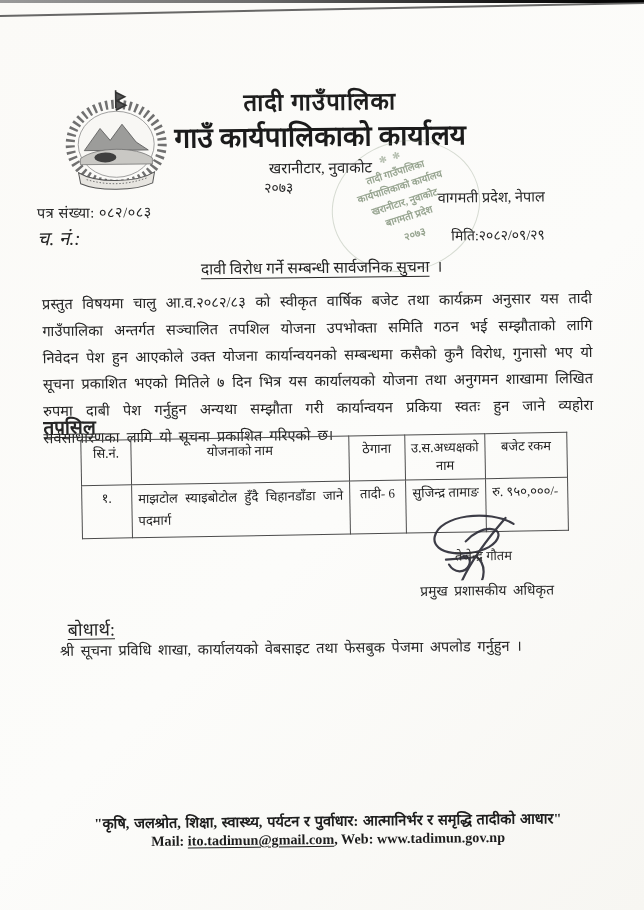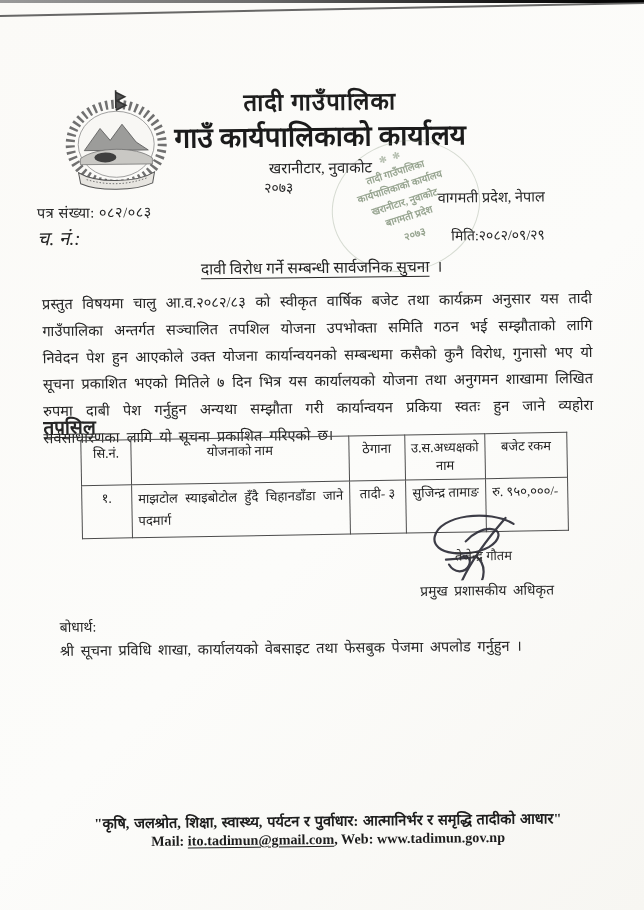--- a/index.html
+++ b/index.html
@@ -64,22 +64,22 @@
   .cell-center{text-align:center;}
   .cell-plan{text-align:justify;word-spacing:4px;line-height:22px;}
   .cell-budget{white-space:nowrap;}
 
   
   .signature-svg{position:absolute;left:413px;top:516px;width:126px;height:66px;}
   .sig-name{position:absolute;left:452px;top:548px;font-size:13px;color:#2e2e2e;}
   .sig-title{position:absolute;left:417px;top:582px;font-size:13.8px;word-spacing:3px;}
 
   
-  .bodh-label{position:absolute;left:56px;top:614px;font-size:14px;
-    text-underline-offset:3px;}
+  .bodh-label{position:absolute;left:64px;top:614px;font-size:18px;
+    text-decoration:underline;text-underline-offset:3px;}
   .bodh-text{position:absolute;left:56px;top:637px;width:520px;font-size:14.6px;word-spacing:3px;}
 
   
   .footer-slogan{position:absolute;left:0;top:810px;width:644px;text-align:center;
     font-size:14.6px;font-weight:700;color:#1d1d1d;word-spacing:1px;}
   .footer-contact{position:absolute;left:0;top:831px;width:644px;text-align:center;
     font-size:14.2px;font-weight:700;color:#1d1d1d;}
   .footer-contact .mail-link{text-decoration:underline;text-underline-offset:2px;}
 </style>
 </head>
@@ -142,21 +142,21 @@
           <th>योजनाको नाम</th>
           <th>ठेगाना</th>
           <th>उ.स.अध्यक्षको नाम</th>
           <th>बजेट रकम</th>
         </tr>
       </thead>
       <tbody>
         <tr>
           <td class="cell-center">१.</td>
           <td class="cell-plan">माझटोल स्याइबोटोल हुँदै चिहानडाँडा जाने पदमार्ग</td>
-          <td class="cell-center">तादी- ३</td>
+          <td class="cell-center">तादी- 6</td>
           <td class="cell-center">सुजिन्द्र तामाङ</td>
           <td class="cell-budget">रु. ९५०,०००/-</td>
         </tr>
       </tbody>
     </table>
 
     <svg class="signature-svg" viewBox="0 0 126 66">
       <g fill="none" stroke="#2d2d38" stroke-width="2.2" stroke-linecap="round" opacity="0.92">
         <path d="M98,10 C74,-5 24,0 19,22 C15,40 52,44 73,33 C85,26 86,16 76,15 C67,14 56,20 50,27"></path>
         <path d="M90,4 C74,22 56,44 45,68"></path>

